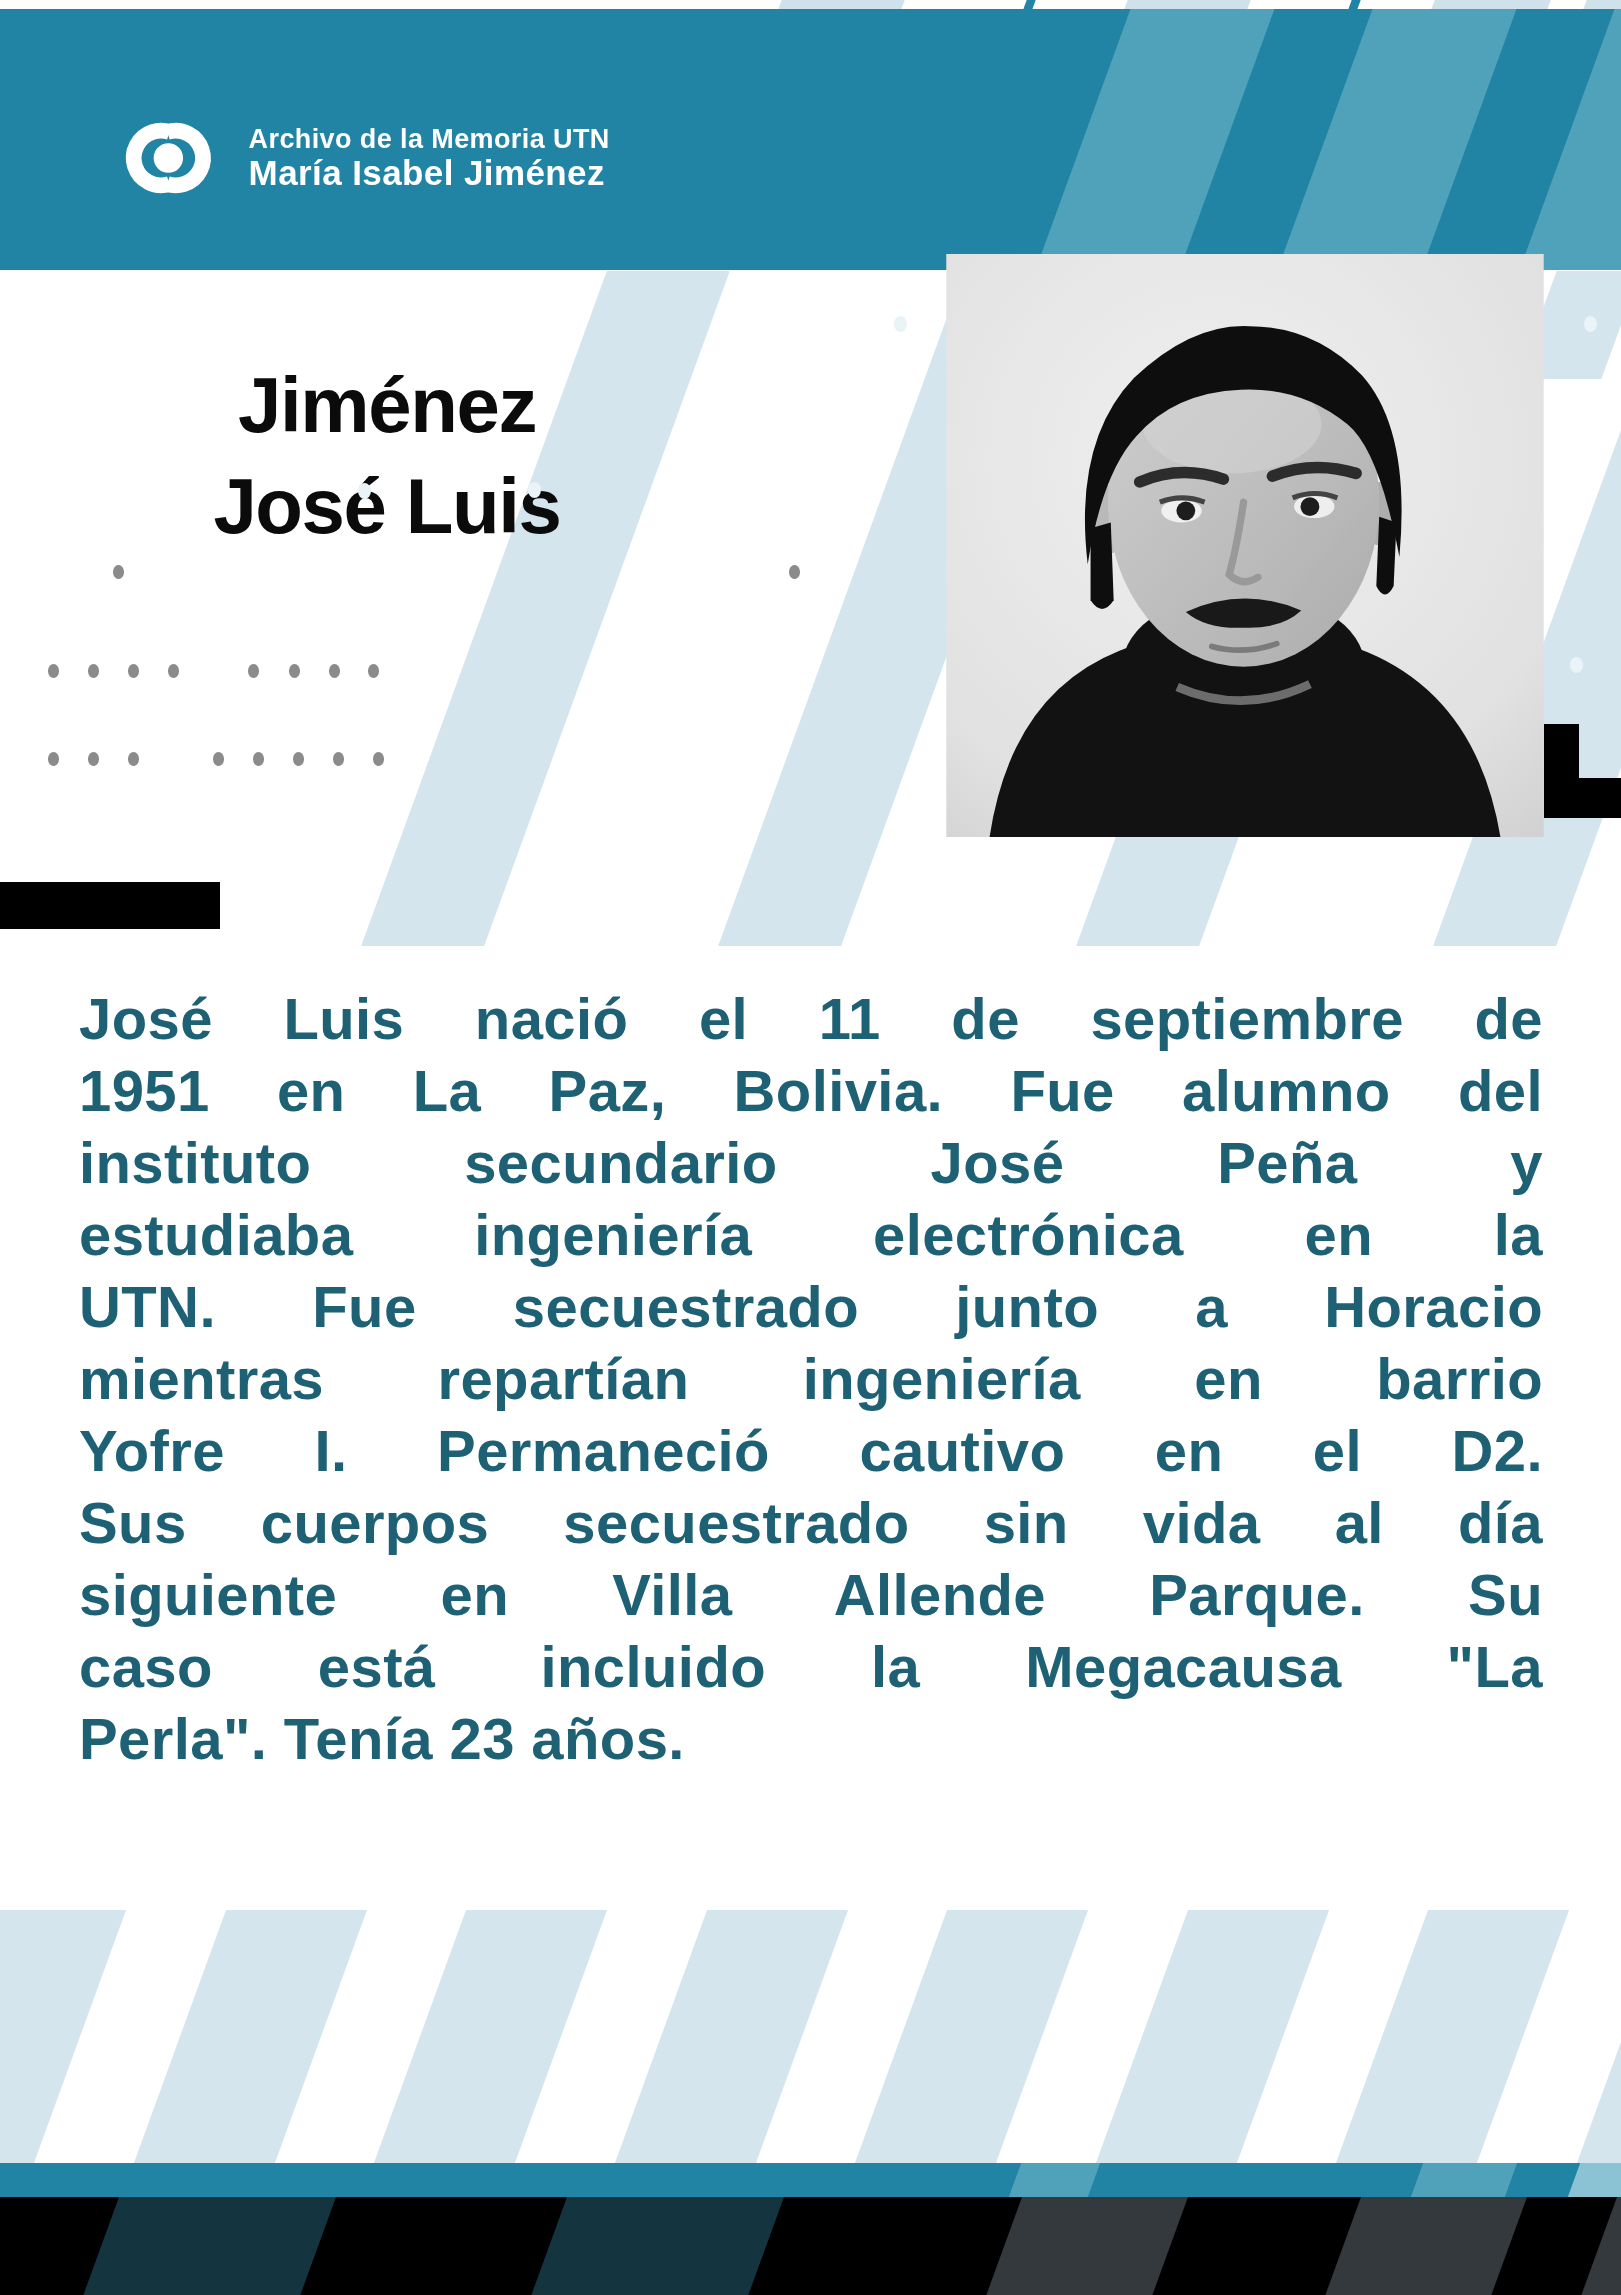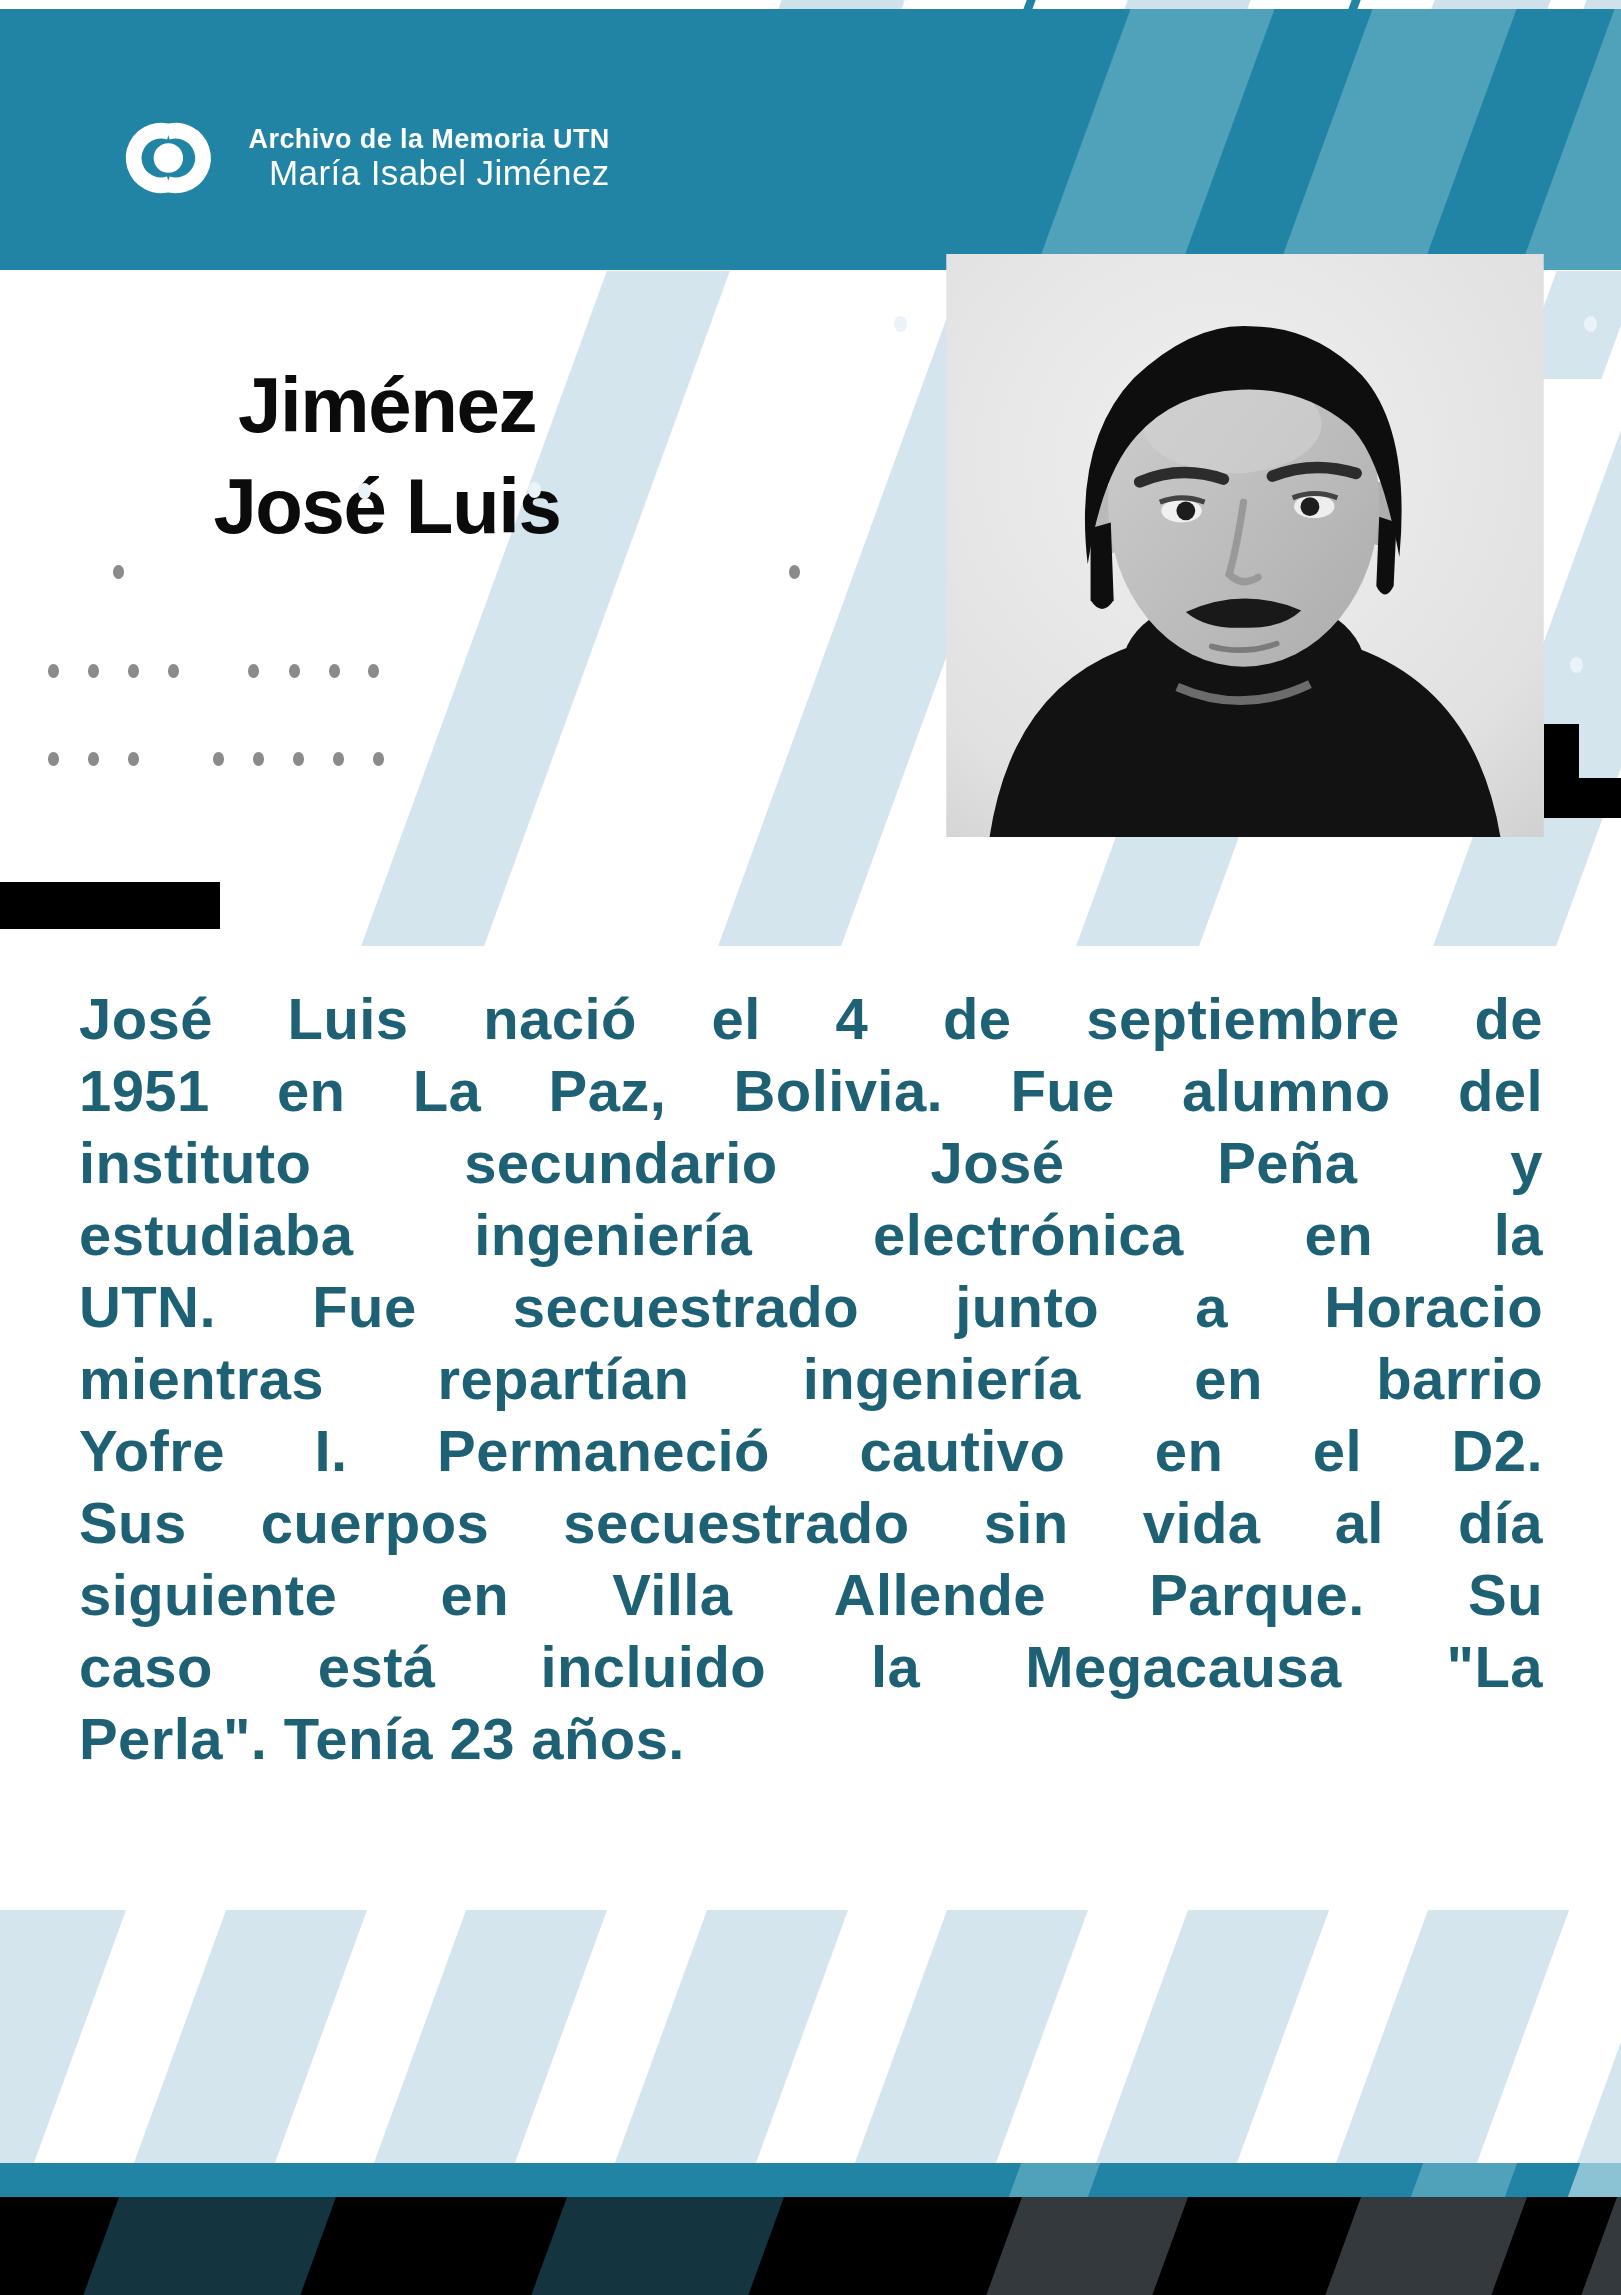--- a/index.html
+++ b/index.html
@@ -14,21 +14,21 @@
   .top-strip .pale { background:#cfe2eb; height:9.4px; top:0; }
   .top-strip .tab { background:#2184a4; height:9.4px; top:0; }
 
   
   .header { position:absolute; left:0; top:9.4px; width:1621px; height:261px; background:#2184a4; overflow:hidden; }
   .header .hstripe { background:#4fa2ba; width:144px; height:303px; top:-21px; }
   .logo-row { position:absolute; left:119px; top:110px; display:flex; align-items:center; }
   .logo-icon { width:105px; height:78px; flex:0 0 auto; }
   .logo-text { margin-left:24.6px; color:#ffffff; }
   .logo-title { font-size:27px; font-weight:bold; letter-spacing:0.4px; line-height:30px; }
-  .logo-subtitle { font-size:35px; font-weight:normal; letter-spacing:0.4px; line-height:38px;text-align:right; }
+  .logo-subtitle { font-size:35px; font-weight:bold; letter-spacing:0.4px; line-height:38px; }
 
   
   .mid-stripes .mstripe { background:#d4e5ed; width:123px; height:675px; top:271px; }
   .mid-stripes .stub { background:#d4e5ed; width:84px; height:108px; top:271px; }
 
   .person-name {
     position:absolute; left:0; top:355px; width:774px;
     text-align:center; color:#0b0b0b; font-weight:bold;
     font-size:78px; line-height:101px; letter-spacing:-1.4px;
   }
@@ -172,21 +172,21 @@
     <div class="dot" style="left:373px;top:752px;"></div>
 
     <div class="dot pale" style="left:358px;top:483px;"></div>
     <div class="dot pale" style="left:528px;top:482px;"></div>
     <div class="dot pale" style="left:894px;top:316px;"></div>
     <div class="dot pale" style="left:1584px;top:316px;"></div>
     <div class="dot pale" style="left:1570px;top:657px;"></div>
   </div>
 
   <div class="bio" id="bio">
-      <div class="bio-line">José Luis nació el 4 de septiembre de</div>
+      <div class="bio-line">José Luis nació el 11 de septiembre de</div>
       <div class="bio-line">1951 en La Paz, Bolivia. Fue alumno del</div>
       <div class="bio-line">instituto secundario José Peña y</div>
       <div class="bio-line">estudiaba ingeniería electrónica en la</div>
       <div class="bio-line">UTN. Fue secuestrado junto a Horacio</div>
       <div class="bio-line">mientras repartían ingeniería en barrio</div>
       <div class="bio-line">Yofre I. Permaneció cautivo en el D2.</div>
       <div class="bio-line">Sus cuerpos secuestrado sin vida al día</div>
       <div class="bio-line">siguiente en Villa Allende Parque. Su</div>
       <div class="bio-line">caso está incluido la Megacausa "La</div>
       <div class="bio-line last">Perla". Tenía 23 años.</div>

